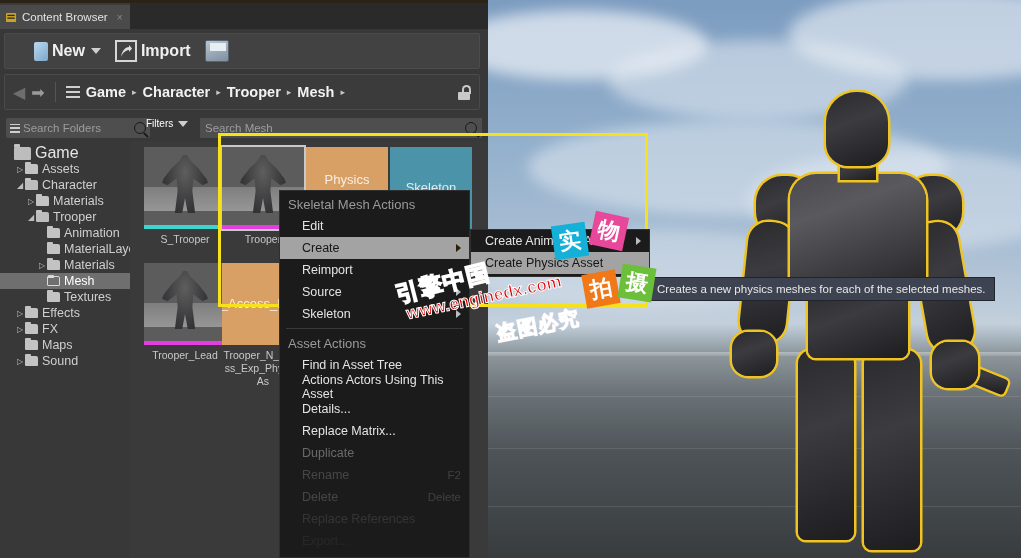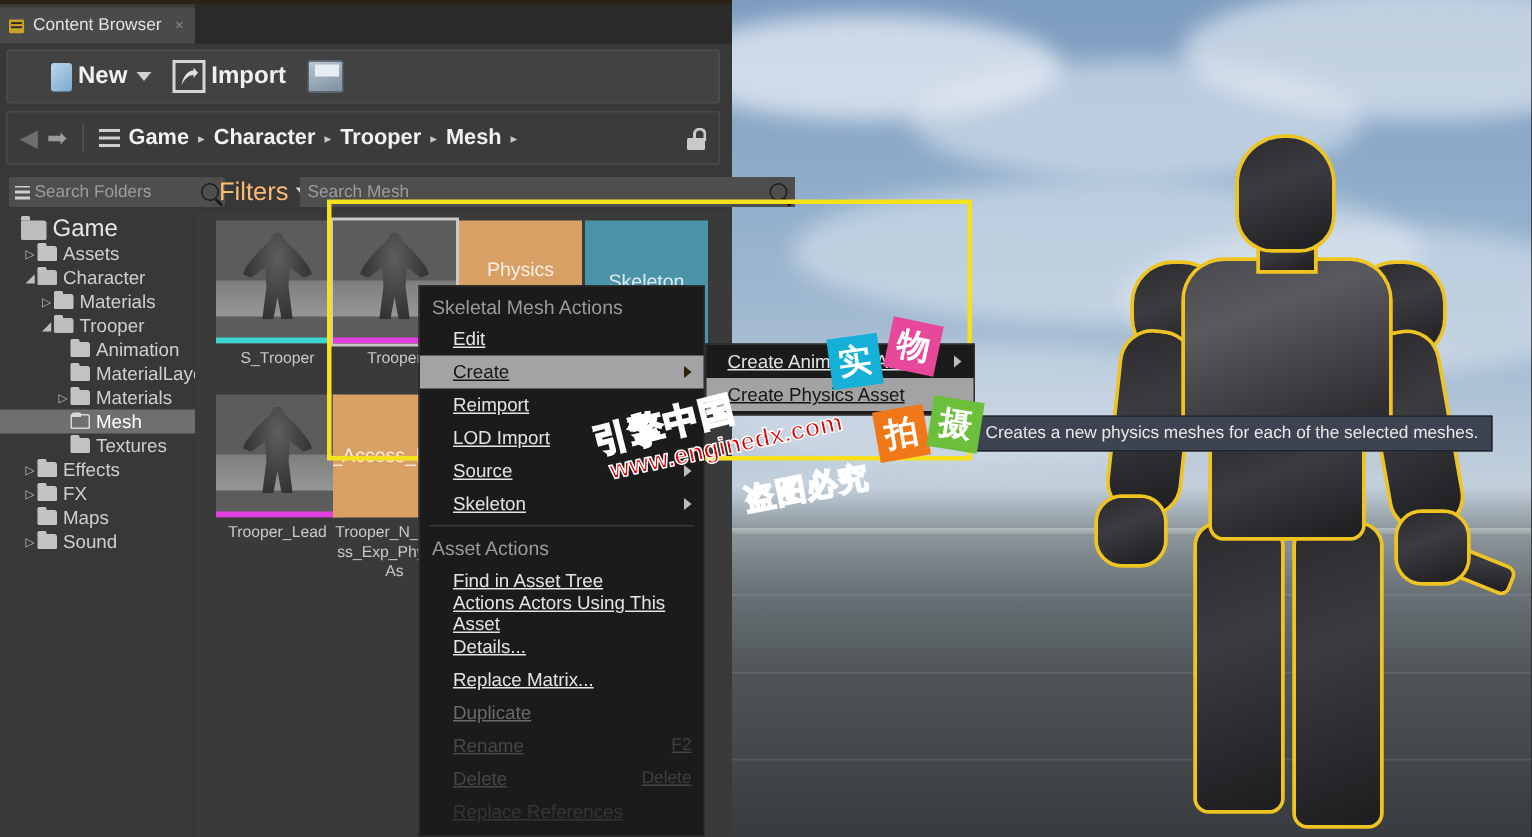--- a/index.html
+++ b/index.html
@@ -115,23 +115,23 @@
   .folder-search {
     position:absolute; left:6px; top:2px; width:144px; height:20px;
     background:#4e4e4e; border-radius:2px; display:flex; align-items:center; padding:0 4px;
   }
   .hamb { width:10px; height:9px; display:flex; flex-direction:column; justify-content:space-between; margin-right:3px;}
   .hamb i { height:1.5px; background:#cfcfcf; display:block; }
   .ph { color:#9d9d9d; font-size:11.5px; flex:1; white-space:nowrap; overflow:hidden; }
   .mag { width:12px; height:12px; border:1.8px solid #1a1a1a; border-radius:50%; position:relative; flex:0 0 auto;}
   .mag:after { content:""; position:absolute; right:-4px; bottom:-3px; width:6px; height:1.8px; background:#1a1a1a; transform:rotate(45deg); }
   .filters { position:absolute; left:146px; top:2px; display:flex; align-items:center; gap:3px; cursor:pointer; }
-  .filters span { color:#fdba74; font-size:17px; }
+  .filters span { color:#ffffff; font-size:10px; }
   .asset-search {
-    position:absolute; left:200px; top:2px; width:330px; height:20px;
+    position:absolute; left:200px; top:2px; width:282px; height:20px;
     background:#4e4e4e; border-radius:0; display:flex; align-items:center; padding:0 5px;
   }
 
   
   .tree {
     position:absolute; left:0; top:141px; width:130px; height:417px;
     background:#383838; padding-top:4px;
   }
   .trow { display:flex; align-items:center; height:16px; font-size:12.5px; color:#cfcfcf; cursor:pointer; white-space:nowrap; }
   .trow.sel { background:#6f6f6f; color:#fff; }
@@ -168,21 +168,21 @@
     border:3px solid #f5e11c; pointer-events:none; z-index: 40;
   }
 
   
   .ctxmenu {
     position:absolute; left:279px; top:190px; width:191px; height:368px;
     background:#1b1b1b; border:1px solid #2f2f2f; z-index:60; padding-top:2px;
   }
   .sect { color:#9a9a9a; font-size:13px; padding:4px 8px 3px 8px; }
   .mi { height:22px; display:flex; align-items:center; padding:0 8px 0 22px;
-        color:#e4e4e4; font-size:12.5px; cursor:pointer; position:relative;text-decoration:underline; }
+        color:#e4e4e4; font-size:12.5px; cursor:pointer; position:relative; }
   .mi.hl { background:#a3a3a3; color:#161616; }
   .mi.dis { color:#6a6a6a; cursor:default; }
   .mi .sc { margin-left:auto; font-size:11.5px; color:#9a9a9a; }
   .mi.dis .sc { color:#5e5e5e; }
   .mi .arr { margin-left:auto; width:0;height:0; border-top:4px solid transparent;
              border-bottom:4px solid transparent; border-left:5px solid #bdbdbd; }
   .mi.hl .arr { border-left-color:#2a2008; }
   .msep { height:1px; background:#3a3a3a; margin:3px 6px; }
   .fadeA { opacity:.55; } .fadeB { opacity:.32; } .fadeC { opacity:.16; }
 
@@ -466,23 +466,20 @@
         <span>Edit</span>
       </div>
       <div class="mi hl">
         <span>Create</span>
         <span class="arr"></span>
       </div>
       <div class="mi">
         <span>Reimport</span>
       </div>
       <div class="mi">
-        <span>LOD Import</span>
-      </div>
-      <div class="mi">
         <span>Source</span>
         <span class="arr"></span>
       </div>
       <div class="mi">
         <span>Skeleton</span>
         <span class="arr"></span>
       </div>
       <div class="msep"></div>
       <div class="sect">Asset Actions</div>
       <div class="mi">

